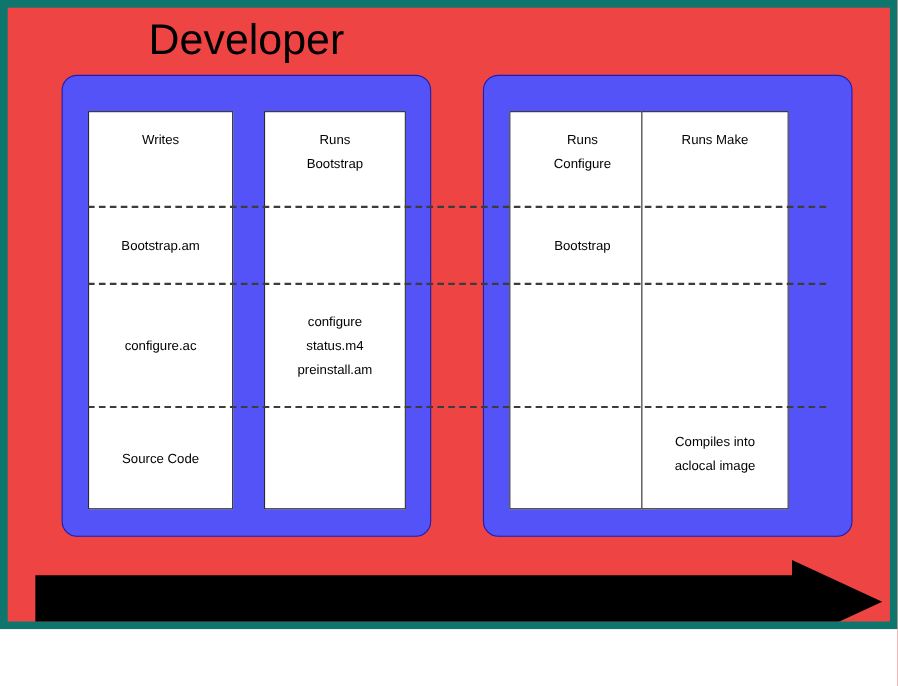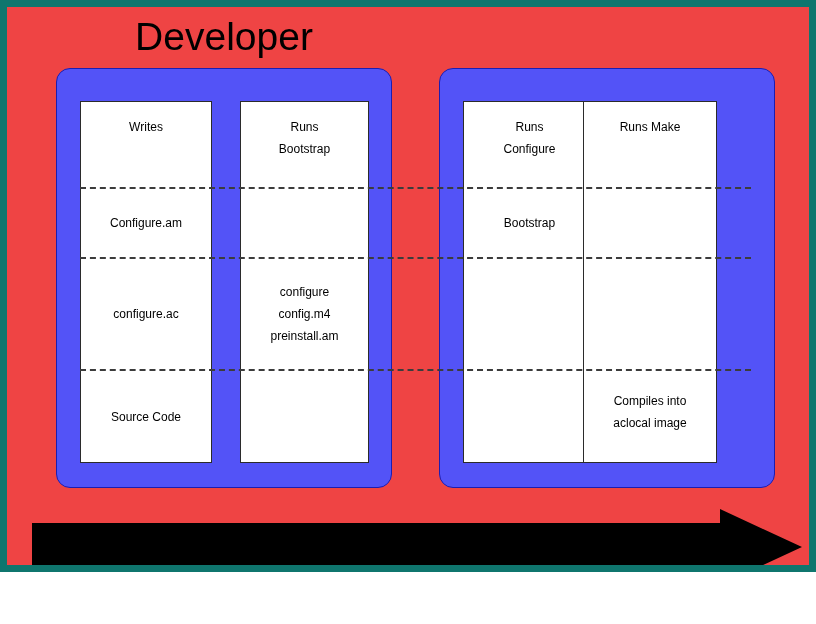--- a/index.html
+++ b/index.html
@@ -109,36 +109,36 @@
 
 <div id="canvas">
 
   <div class="section-title" id="title-developer">Developer</div>
 
   <div class="group-panel" id="panel-developer"></div>
   <div class="group-panel" id="panel-user"></div>
 
   <div class="stage-column" id="column-writes">
     <div class="cell cell-row0">Writes</div>
-    <div class="cell cell-row1">Configure.am</div>
+    <div class="cell cell-row1">Bootstrap.am</div>
     <div class="cell cell-row3">Source Code</div>
     <div class="cell cell-row2">configure.ac</div>
   </div>
 
   <div class="stage-column" id="column-bootstrap">
     <div class="cell cell-row0">
       <span>
         <span>Runs</span><br>
         <span>Bootstrap</span>
       </span>
     </div>
     <div class="cell cell-row2">
       <span>
         <span>configure</span><br>
-        <span>config.m4</span><br>
+        <span>status.m4</span><br>
         <span>preinstall.am</span>
       </span>
     </div>
     <div class="cell cell-row3"></div>
   </div>
 
   <div class="stage-column" id="column-configure">
     <div class="cell cell-row0">
       <span>
         <span>Runs</span><br>

